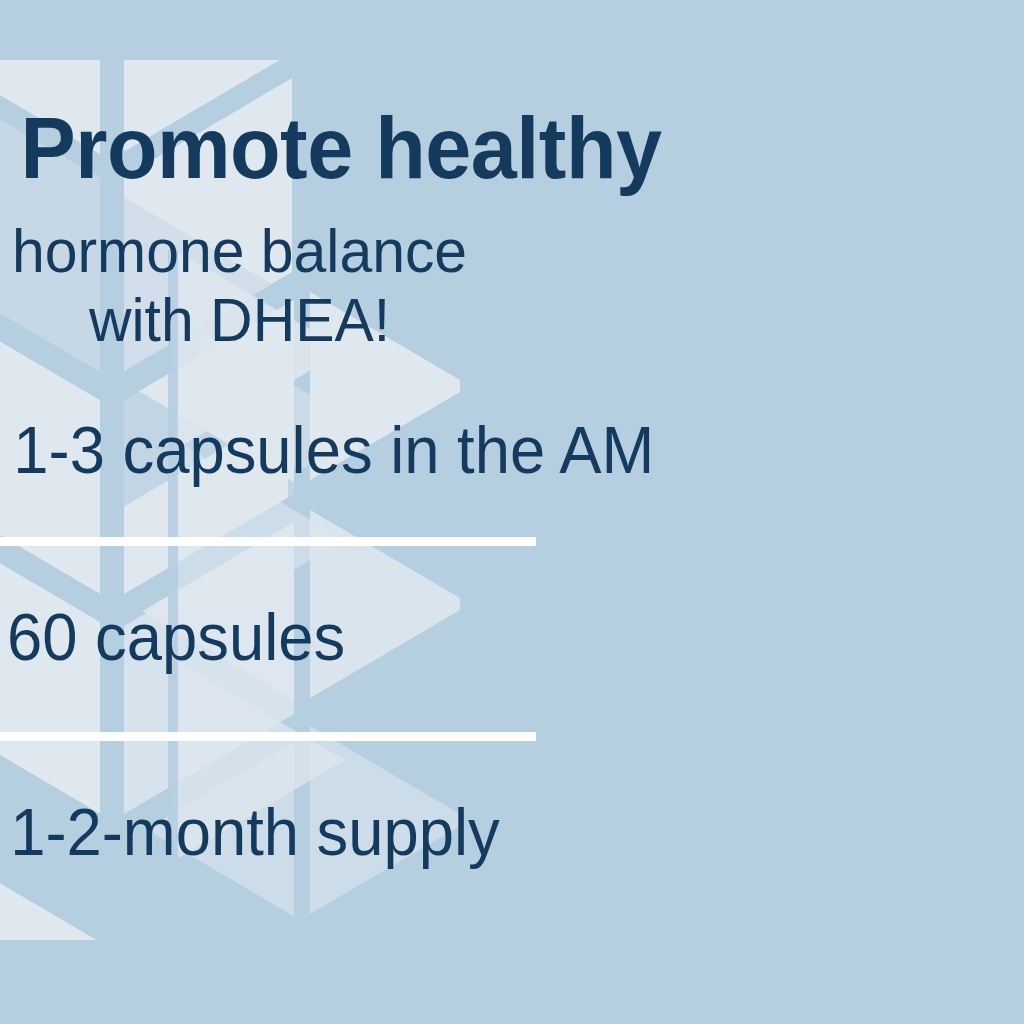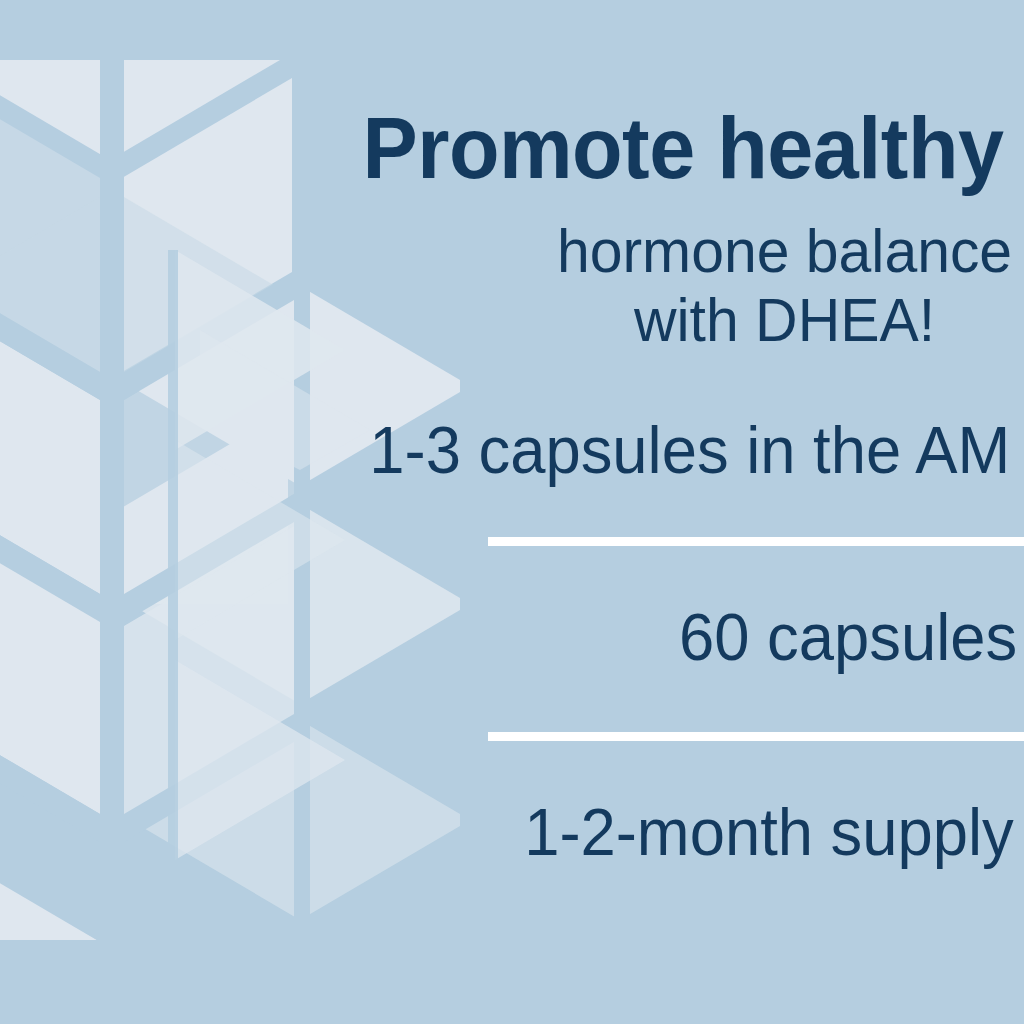--- a/index.html
+++ b/index.html
@@ -35,21 +35,21 @@
 
   
   #content {
     position: absolute;
     left: 0;
     top: 0;
     width: 1024px;
     height: 888px;
     display: flex;
     flex-direction: column;
-    align-items: flex-end;
+    align-items: flex-start;
     z-index: 3;
   }
 
   .headline {
     color: #143a5e;
     font-weight: 700;
     font-size: 88px;
     line-height: 1.0;
     letter-spacing: -0.5px;
     text-align: center;

